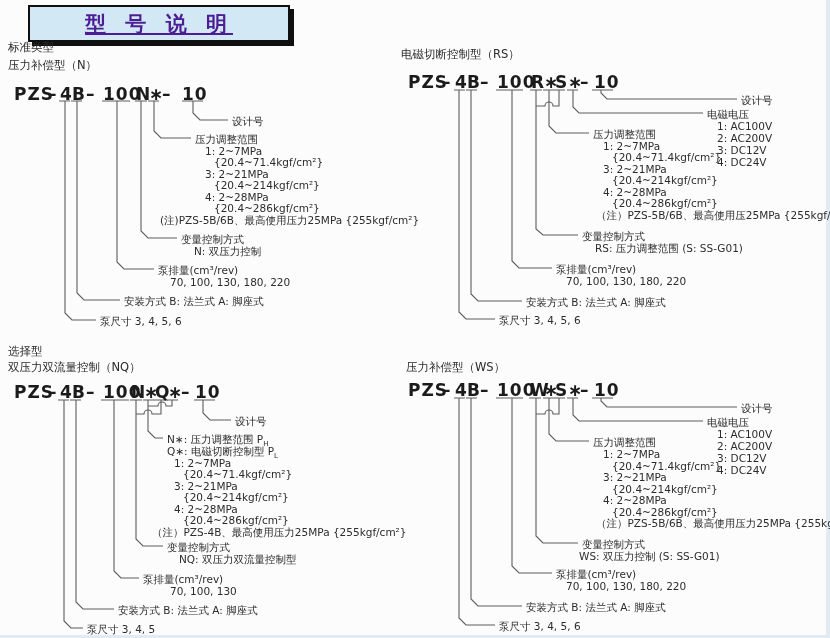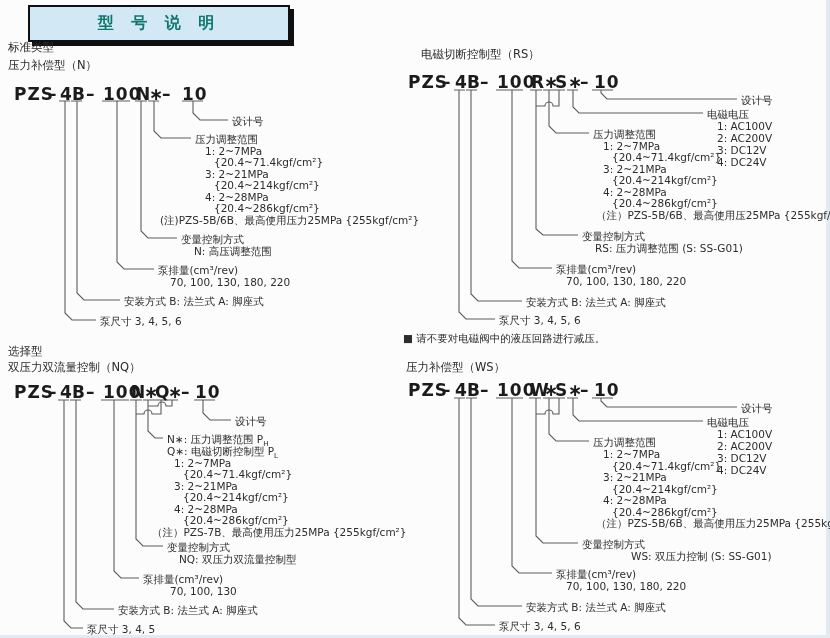--- a/index.html
+++ b/index.html
@@ -3,21 +3,21 @@
 <meta charset="utf-8">
 <style>
   html,body{margin:0;padding:0;background:#ffffff;}
   .page{position:relative;width:830px;height:638px;background:#fcfcfc;overflow:hidden;
         font-family:"DejaVu Sans",sans-serif;}
   .edge-r{position:absolute;right:0;top:0;width:4px;height:100%;background:#e2ebf2;}
   .edge-b{position:absolute;left:0;bottom:0;width:100%;height:3px;background:#e2ebf2;}
   .title-box{position:absolute;left:28px;top:5px;width:258px;height:33px;background:#d2e8f4;
              border:2px solid #101010;box-shadow:4px 4px 0 #101010;display:flex;
              align-items:center;justify-content:center;}
-  .title-box span{font-size:16px;font-weight:bold;color:#0f766e;letter-spacing:6px;white-space:nowrap;}
+  .title-box span{font-size:21px;font-weight:bold;color:#4c1d95;letter-spacing:6px;white-space:nowrap;text-decoration:underline;}
   .sec{position:absolute;inset:0;}
   .hdr{position:absolute;font-size:11.5px;color:#2b2b2b;white-space:nowrap;}
   .seg{position:absolute;font-weight:bold;font-size:17px;color:#1b1b1b;white-space:nowrap;letter-spacing:1px;}
   .st-code{top:84px;}
   .rs-code{top:72px;}
   .nq-code{top:382px;}
   .ws-code{top:380px;}
   .lbl{position:absolute;font-size:10.5px;line-height:1.15;color:#2c2c2c;white-space:nowrap;}
   .lbl sub{font-size:7px;}
   svg.wires{position:absolute;left:0;top:0;}
@@ -96,29 +96,29 @@
     <div class="lbl" style="left:232px;top:115px">设计号</div>
     <div class="lbl" style="left:195px;top:133px">压力调整范围</div>
     <div class="lbl" style="left:205px;top:145px">1: 2~7MPa</div>
     <div class="lbl" style="left:214px;top:156px">{20.4~71.4kgf/cm²}</div>
     <div class="lbl" style="left:205px;top:168px">3: 2~21MPa</div>
     <div class="lbl" style="left:214px;top:179px">{20.4~214kgf/cm²}</div>
     <div class="lbl" style="left:205px;top:191px">4: 2~28MPa</div>
     <div class="lbl" style="left:214px;top:202px">{20.4~286kgf/cm²}</div>
     <div class="lbl" style="left:160px;top:214px">(注)PZS-5B/6B、最高使用压力25MPa {255kgf/cm²}</div>
     <div class="lbl" style="left:181px;top:233px">变量控制方式</div>
-    <div class="lbl" style="left:194px;top:245px">N: 高压调整范围</div>
+    <div class="lbl" style="left:194px;top:245px">N: 双压力控制</div>
     <div class="lbl" style="left:158px;top:264px">泵排量(cm³/rev)</div>
     <div class="lbl" style="left:170px;top:276px">70, 100, 130, 180, 220</div>
     <div class="lbl" style="left:124px;top:295px">安装方式  B: 法兰式  A: 脚座式</div>
     <div class="lbl" style="left:100px;top:315px">泵尺寸  3, 4, 5, 6</div>
   </div>
 
   <div class="sec">
-    <div class="hdr" style="left:421px;top:47px">电磁切断控制型（RS）</div>
+    <div class="hdr" style="left:401px;top:47px">电磁切断控制型（RS）</div>
     <span class="seg rs-code" style="left:408px">PZS</span>
     <span class="seg rs-code" style="left:442px">–</span>
     <span class="seg rs-code" style="left:455px">4</span>
     <span class="seg rs-code" style="left:467px">B</span>
     <span class="seg rs-code" style="left:480px">–</span>
     <span class="seg rs-code" style="left:497px">100</span>
     <span class="seg rs-code" style="left:531px">R</span>
     <span class="seg rs-code" style="left:544px">∗</span>
     <span class="seg rs-code" style="left:555px">S</span>
     <span class="seg rs-code" style="left:568px">∗</span>
@@ -137,21 +137,20 @@
     <div class="lbl" style="left:612px;top:174px">{20.4~214kgf/cm²}</div>
     <div class="lbl" style="left:603px;top:186px">4: 2~28MPa</div>
     <div class="lbl" style="left:612px;top:197px">{20.4~286kgf/cm²}</div>
     <div class="lbl" style="left:596px;top:209px">（注）PZS-5B/6B、最高使用压25MPa {255kgf/cm²}</div>
     <div class="lbl" style="left:582px;top:230px">变量控制方式</div>
     <div class="lbl" style="left:595px;top:242px">RS: 压力调整范围 (S: SS-G01)</div>
     <div class="lbl" style="left:556px;top:263px">泵排量(cm³/rev)</div>
     <div class="lbl" style="left:566px;top:275px">70, 100, 130, 180, 220</div>
     <div class="lbl" style="left:526px;top:296px">安装方式  B: 法兰式  A: 脚座式</div>
     <div class="lbl" style="left:499px;top:314px">泵尺寸  3, 4, 5, 6</div>
-    <div class="lbl" style="left:403px;top:332px">■ 请不要对电磁阀中的液压回路进行减压。</div>
   </div>
 
   <div class="sec">
     <div class="hdr" style="left:8px;top:344px">选择型</div>
     <div class="hdr" style="left:8px;top:360px">双压力双流量控制（NQ）</div>
     <span class="seg nq-code" style="left:14px">PZS</span>
     <span class="seg nq-code" style="left:48px">–</span>
     <span class="seg nq-code" style="left:60px">4</span>
     <span class="seg nq-code" style="left:72px">B</span>
     <span class="seg nq-code" style="left:86px">–</span>
@@ -164,21 +163,21 @@
     <span class="seg nq-code" style="left:195px">10</span>
     <div class="lbl" style="left:235px;top:415px">设计号</div>
     <div class="lbl" style="left:167px;top:433px"><span>N∗: 压力调整范围 P</span><sub>H</sub></div>
     <div class="lbl" style="left:167px;top:445px"><span>Q∗: 电磁切断控制型 P</span><sub>L</sub></div>
     <div class="lbl" style="left:174px;top:457px">1: 2~7MPa</div>
     <div class="lbl" style="left:183px;top:468px">{20.4~71.4kgf/cm²}</div>
     <div class="lbl" style="left:174px;top:480px">3: 2~21MPa</div>
     <div class="lbl" style="left:183px;top:491px">{20.4~214kgf/cm²}</div>
     <div class="lbl" style="left:174px;top:503px">4: 2~28MPa</div>
     <div class="lbl" style="left:183px;top:514px">{20.4~286kgf/cm²}</div>
-    <div class="lbl" style="left:152px;top:526px">（注）PZS-7B、最高使用压力25MPa {255kgf/cm²}</div>
+    <div class="lbl" style="left:152px;top:526px">（注）PZS-4B、最高使用压力25MPa {255kgf/cm²}</div>
     <div class="lbl" style="left:167px;top:541px">变量控制方式</div>
     <div class="lbl" style="left:179px;top:553px">NQ: 双压力双流量控制型</div>
     <div class="lbl" style="left:143px;top:573px">泵排量(cm³/rev)</div>
     <div class="lbl" style="left:170px;top:585px">70, 100, 130</div>
     <div class="lbl" style="left:118px;top:604px">安装方式  B: 法兰式  A: 脚座式</div>
     <div class="lbl" style="left:87px;top:623px">泵尺寸  3, 4, 5</div>
   </div>
 
   <div class="sec">
     <div class="hdr" style="left:406px;top:360px">压力补偿型（WS）</div>
@@ -202,20 +201,20 @@
     <div class="lbl" style="left:717px;top:464px">4: DC24V</div>
     <div class="lbl" style="left:593px;top:436px">压力调整范围</div>
     <div class="lbl" style="left:603px;top:448px">1: 2~7MPa</div>
     <div class="lbl" style="left:612px;top:460px">{20.4~71.4kgf/cm²}</div>
     <div class="lbl" style="left:603px;top:471px">3: 2~21MPa</div>
     <div class="lbl" style="left:612px;top:483px">{20.4~214kgf/cm²}</div>
     <div class="lbl" style="left:603px;top:494px">4: 2~28MPa</div>
     <div class="lbl" style="left:612px;top:506px">{20.4~286kgf/cm²}</div>
     <div class="lbl" style="left:596px;top:517px">（注）PZS-5B/6B、最高使用压力25MPa {255kgf/cm²}</div>
     <div class="lbl" style="left:582px;top:538px">变量控制方式</div>
-    <div class="lbl" style="left:631px;top:550px">WS: 双压力控制 (S: SS-G01)</div>
+    <div class="lbl" style="left:579px;top:550px">WS: 双压力控制 (S: SS-G01)</div>
     <div class="lbl" style="left:556px;top:568px">泵排量(cm³/rev)</div>
     <div class="lbl" style="left:566px;top:580px">70, 100, 130, 180, 220</div>
     <div class="lbl" style="left:526px;top:601px">安装方式  B: 法兰式  A: 脚座式</div>
     <div class="lbl" style="left:499px;top:620px">泵尺寸  3, 4, 5, 6</div>
   </div>
 
 </div>
 
 </body></html>

